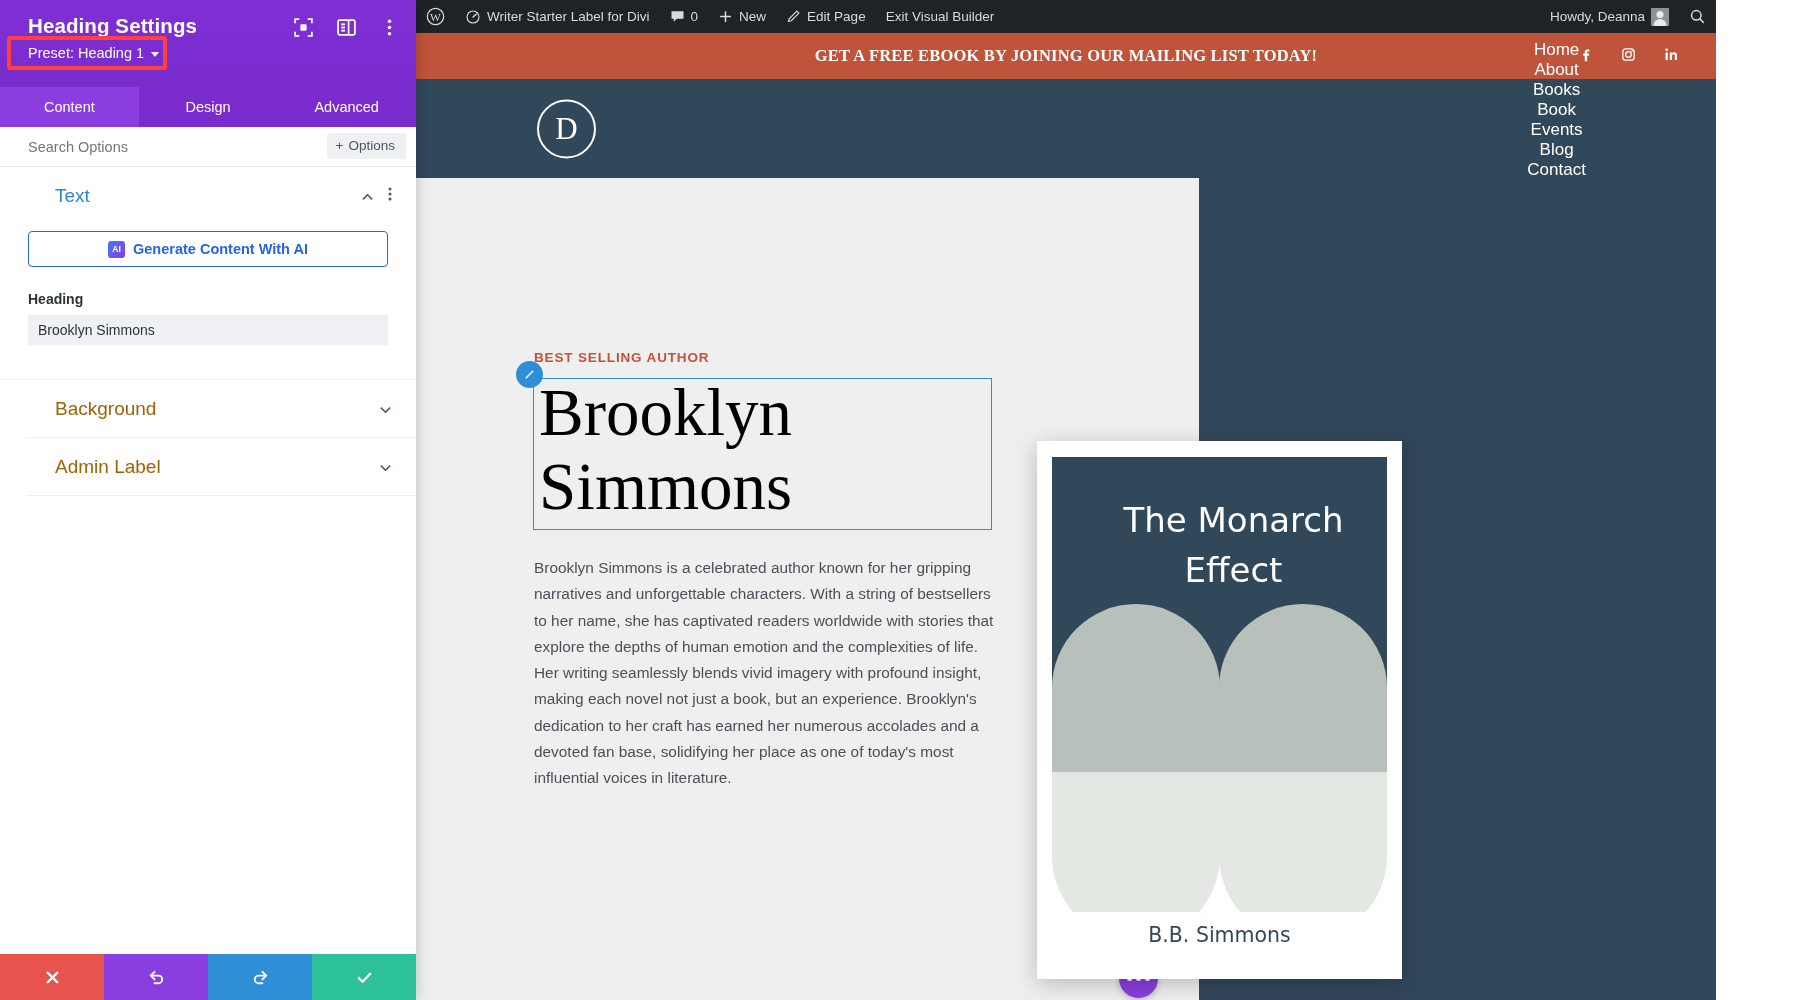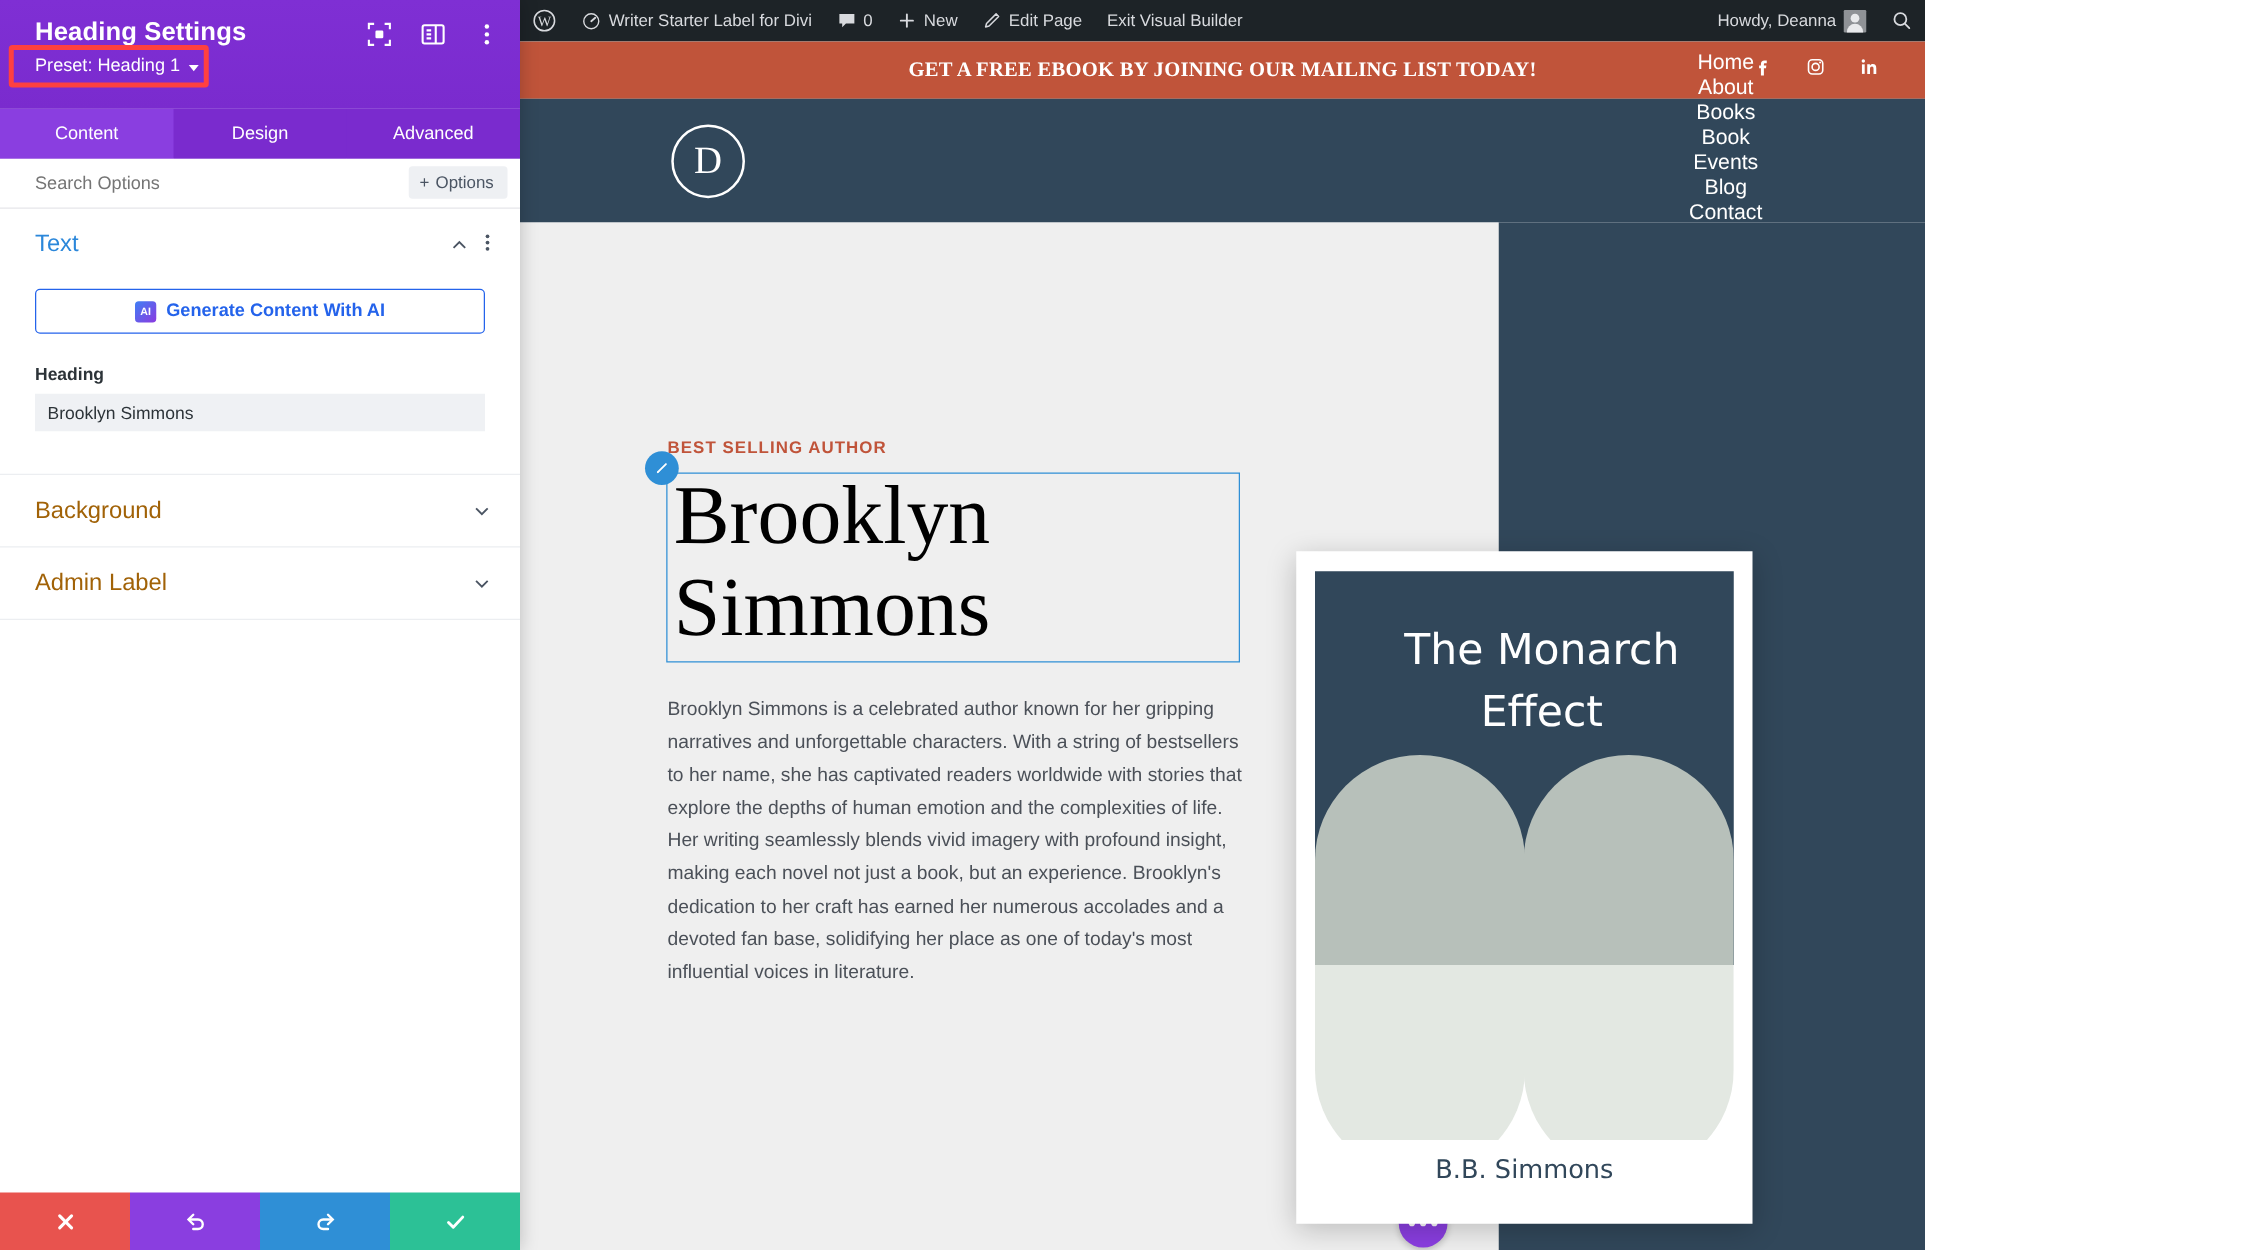--- a/index.html
+++ b/index.html
@@ -2,21 +2,21 @@
 <html><head>
 <meta charset="utf-8">
 <style>
   * { box-sizing: border-box; margin: 0; padding: 0; }
   html, body {
     width: 1800px; height: 1000px;
     overflow: hidden;
     font-family: "Liberation Sans", sans-serif;
     background: #ffffff;
   }
-  .stage { position: relative; width: 1540px; height: 1000px; }
+  .stage { position: relative; width: 1716px; height: 1000px; }
 
   
   .settings-panel {
     position: absolute; left: 0; top: 0;
     width: 416px; height: 1000px;
     background: #ffffff;
     display: flex; flex-direction: column;
     z-index: 20;
     box-shadow: 0 0 14px rgba(0,0,0,.22);
   }
@@ -82,20 +82,21 @@
     padding: 5px 11px 6px 9px; display: flex; align-items: center; gap: 5px;
     cursor: pointer;
   }
 
   .sp-body { flex: 1; overflow: hidden; background: #fff; }
 
   .section-head {
     height: 58px; display: flex; align-items: center;
     padding: 0 24px 0 28px; justify-content: space-between;
     border-bottom: 1px solid #eceef1;
+    margin-left: 27px;
   }
   .section-head.open { border-bottom: none; }
   .section-title { font-size: 19px; color: #2b87da; }
   .section-title.collapsed { color: #a16207; }
   .section-ctrls { display: flex; align-items: center; gap: 14px; color: #6b7280; }
   .chev { width: 13px; height: 13px; }
 
   .ai-btn {
     margin: 6px 28px 0 28px;
     height: 36px; border: 1.5px solid #2463eb; border-radius: 4px;

